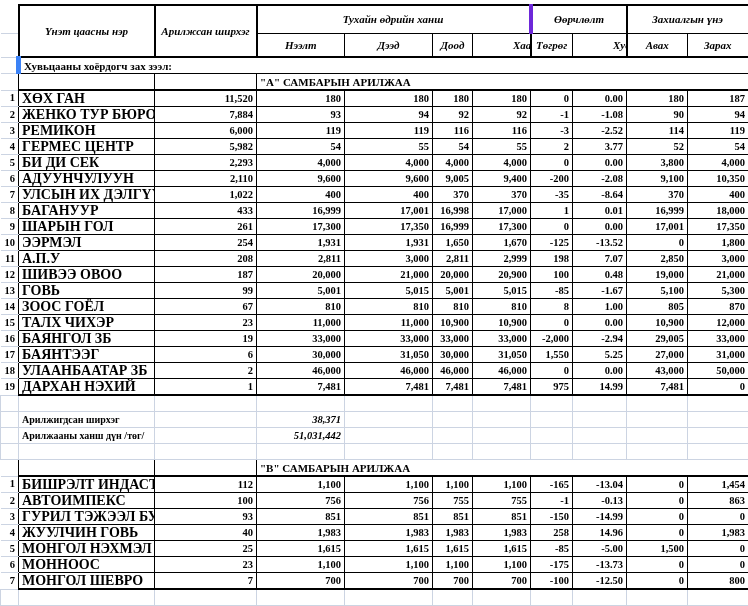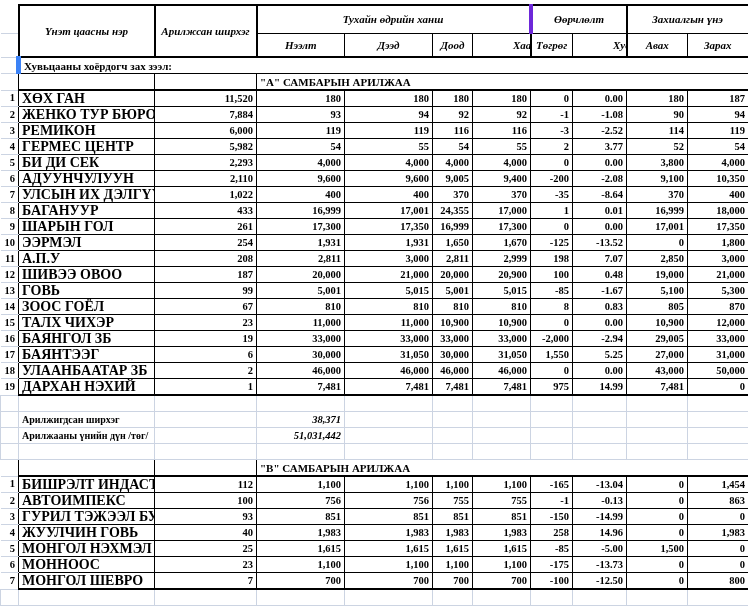--- a/index.html
+++ b/index.html
@@ -183,21 +183,21 @@
         <td class="bc nu">-8.64</td>
         <td class="bc nu">370</td>
         <td class="bc nu">400</td>
       </tr>
       <tr>
         <td class="rn">8</td>
         <td class="bc nm">БАГАНУУР</td>
         <td class="bc nu">433</td>
         <td class="bc nu">16,999</td>
         <td class="bc nu">17,001</td>
-        <td class="bc nu">24,355</td>
+        <td class="bc nu">16,998</td>
         <td class="bc nu">17,000</td>
         <td class="bc nu">1</td>
         <td class="bc nu">0.01</td>
         <td class="bc nu">16,999</td>
         <td class="bc nu">18,000</td>
       </tr>
       <tr>
         <td class="rn">9</td>
         <td class="bc nm">ШАРЫН ГОЛ</td>
         <td class="bc nu">261</td>
@@ -264,21 +264,21 @@
       </tr>
       <tr>
         <td class="rn">14</td>
         <td class="bc nm">ЗООС ГОЁЛ</td>
         <td class="bc nu">67</td>
         <td class="bc nu">810</td>
         <td class="bc nu">810</td>
         <td class="bc nu">810</td>
         <td class="bc nu">810</td>
         <td class="bc nu">8</td>
-        <td class="bc nu">0.83</td>
+        <td class="bc nu">1.00</td>
         <td class="bc nu">805</td>
         <td class="bc nu">870</td>
       </tr>
       <tr>
         <td class="rn">15</td>
         <td class="bc nm">ТАЛХ ЧИХЭР</td>
         <td class="bc nu">23</td>
         <td class="bc nu">11,000</td>
         <td class="bc nu">11,000</td>
         <td class="bc nu">10,900</td>
@@ -364,21 +364,21 @@
     <td class="g"></td>
         <td class="g"></td>
         <td class="g"></td>
         <td class="g"></td>
         <td class="g"></td>
         <td class="g"></td>
         <td class="g"></td>
       </tr>
     <tr>
       <td class="g"></td>
-      <td class="g lbl">Арилжааны үнийн дүн /төг/</td>
+      <td class="g lbl">Арилжааны ханш дүн /төг/</td>
       <td class="g"></td>
       <td class="g val">51,031,442</td>
     <td class="g"></td>
         <td class="g"></td>
         <td class="g"></td>
         <td class="g"></td>
         <td class="g"></td>
         <td class="g"></td>
         <td class="g"></td>
       </tr>

